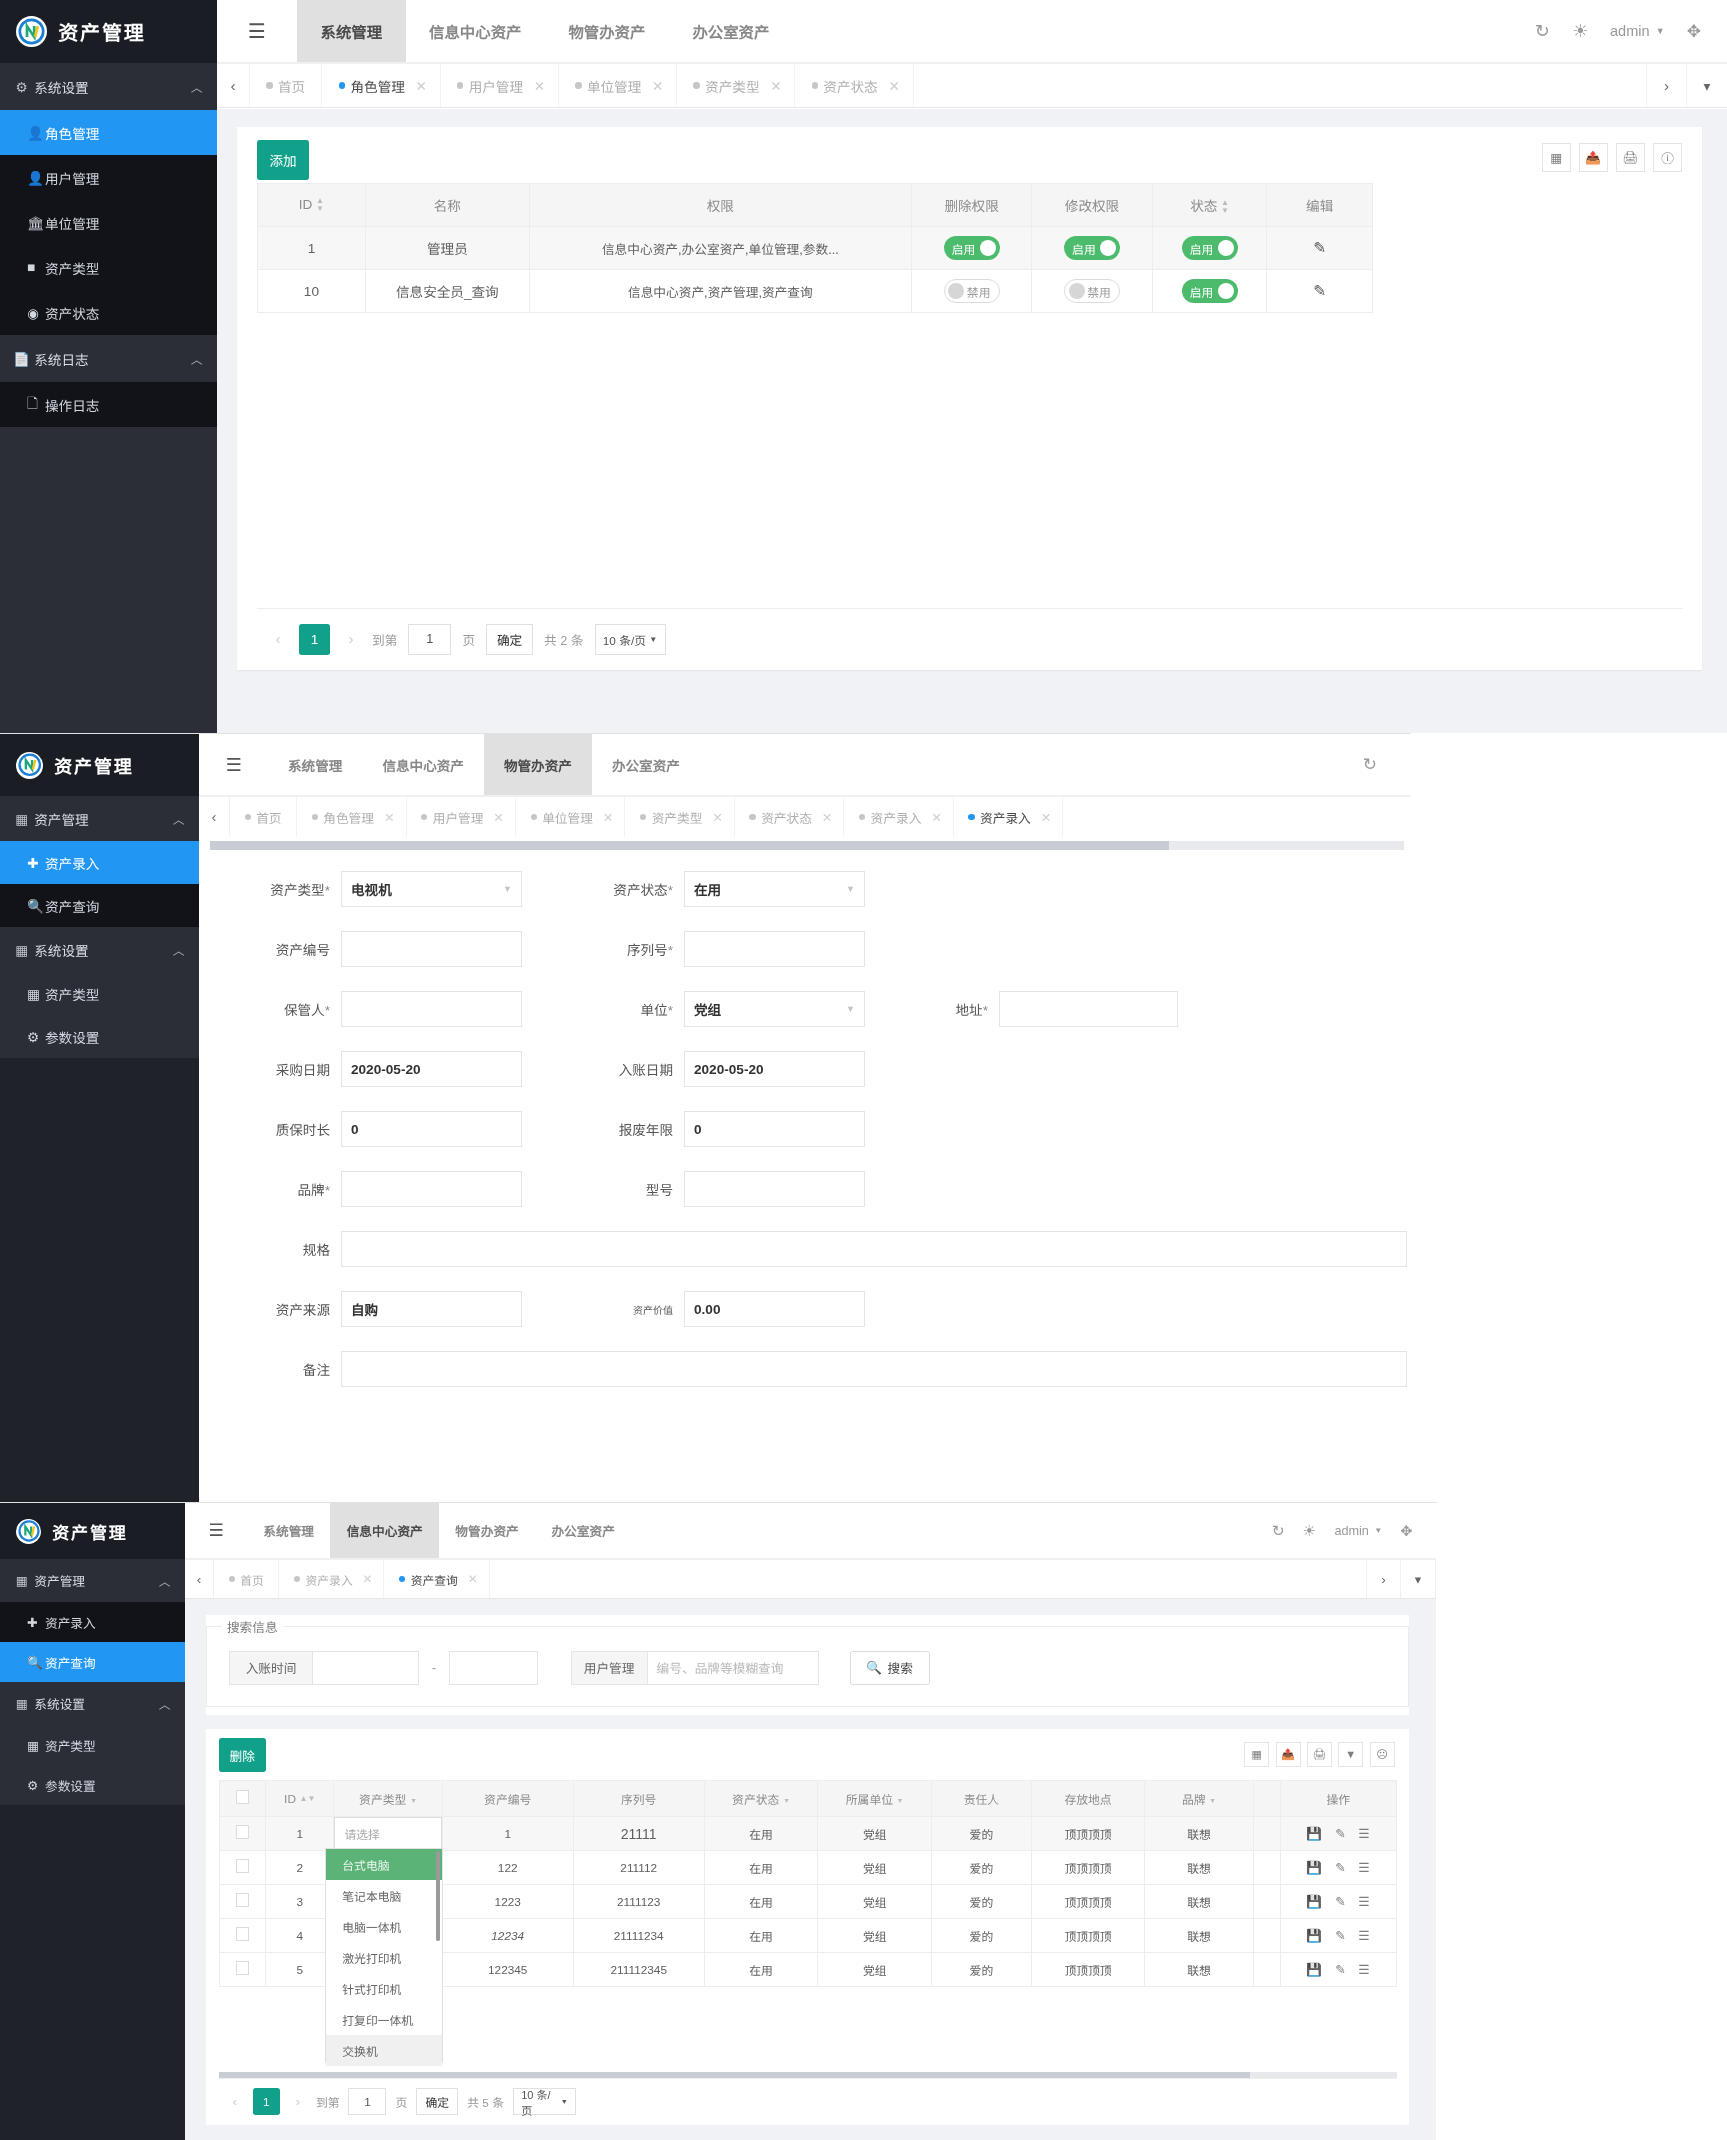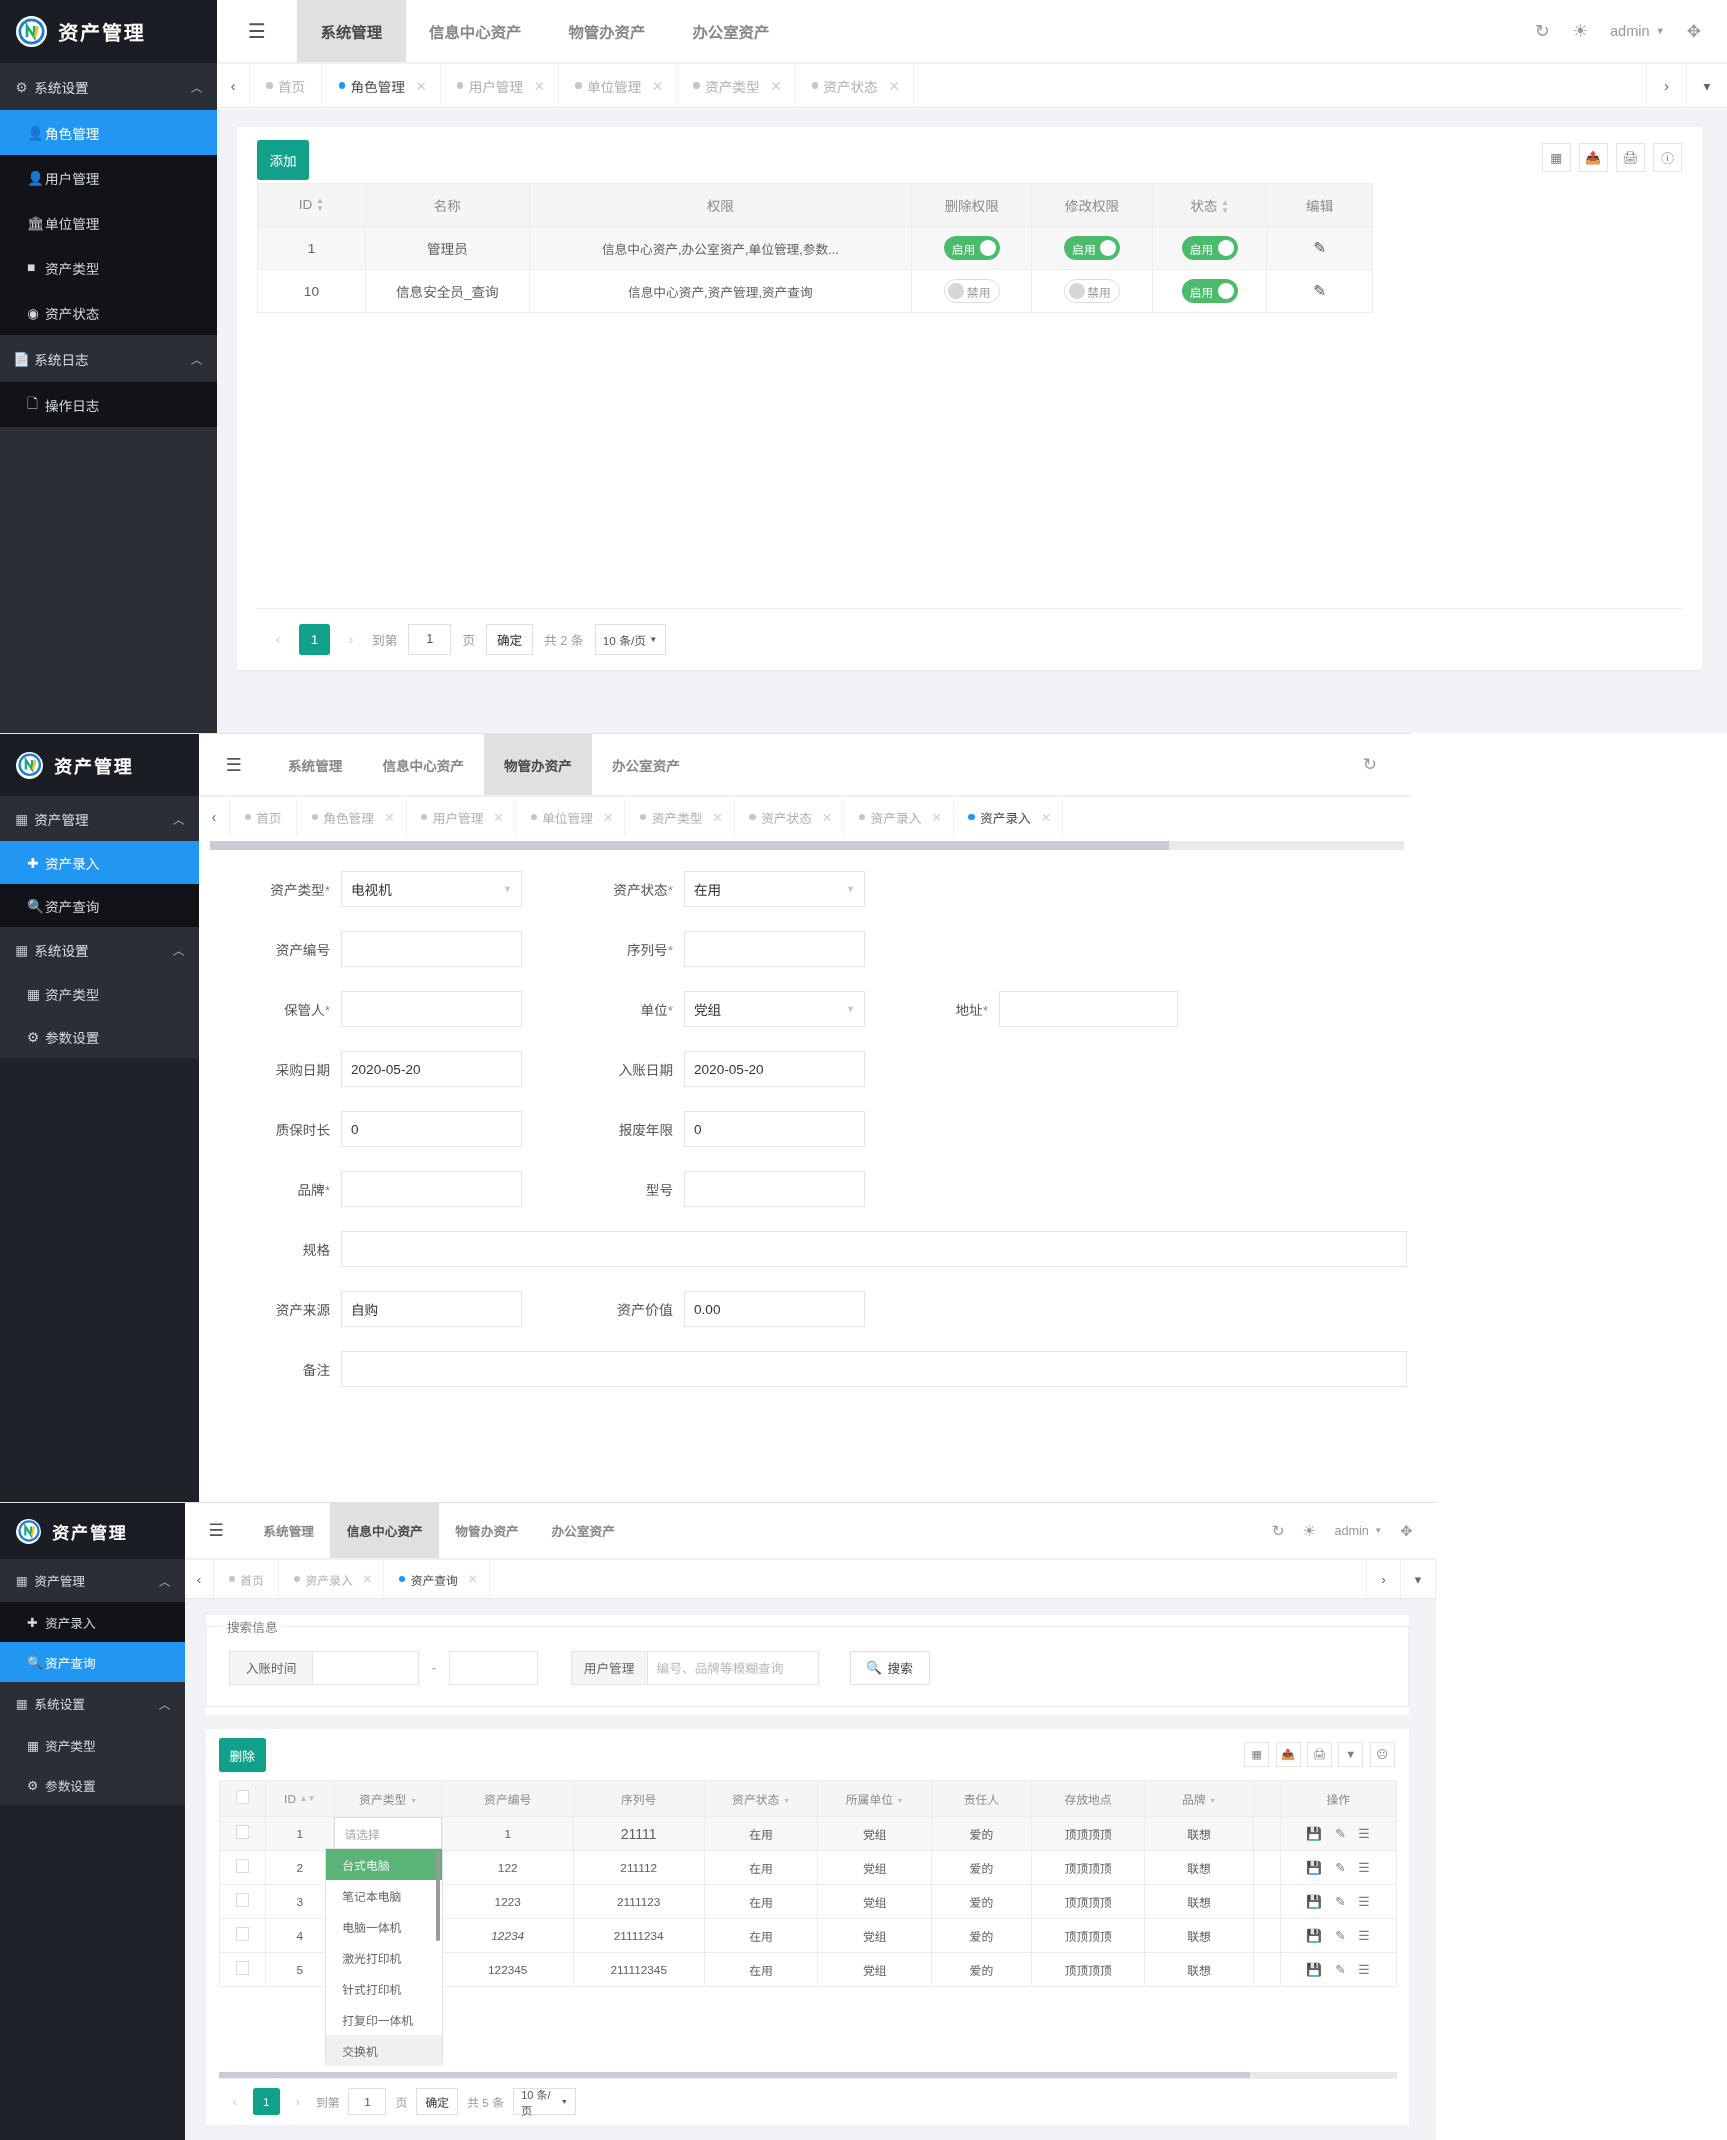--- a/index.html
+++ b/index.html
@@ -107,21 +107,21 @@
 
   
   .ibox { display: inline-flex; align-items: center; justify-content: center;
           border: 0.9px solid #e4e4e4; background: #fff; color: #7d7d7d; }
 
   
   .frow { display: flex; align-items: center; }
   .flabel { color: #555; text-align: right; }
   .flabel .req { color: #888; }
   .finput { background: #fff; border: 0.9px solid #e4e4e4; color: #333;
-            display: flex; align-items: center; padding-left: 9px; }
+            display: flex; align-items: center; padding-left: 9px; font-weight: bold; }
   .fselect { position: relative; }
   .fselect .arr { position: absolute; right: 9px; top: 50%; transform: translateY(-50%);
                   color: #c4c4c4; font-size: 9px; }
 
   
   .pager { display: flex; align-items: center; }
   .pg-arrow { color: #cfcfcf; display:flex; align-items:center; justify-content:center;}
   .pg-num { background: #11a18a; color: #fff; display: flex; align-items: center; justify-content: center; }
   .pg-text { color: #9a9a9a; }
   .pg-box { border: 0.9px solid #e0e0e0; background: #fff; color: #555;
@@ -592,21 +592,21 @@
           <span></span>
           </span>
       </div>
 
       <div class="frow" style="height:60px;">
         <span class="flabel" style="width:118px; font-size:13.6px;">
           <span>资产来源</span></span>
         <span class="finput" style="margin-left:11px; width:181px; height:36px; font-size:13.6px;">
           <span>自购</span>
           </span>
-        <span class="flabel" style="width:109px; margin-left:42px; font-size:14px;">
+        <span class="flabel" style="width:109px; margin-left:42px; font-size:10px;">
           <span>资产价值</span></span>
         <span class="finput" style="margin-left:11px; width:181px; height:36px; font-size:13.6px;">
           <span>0.00</span>
           </span>
       </div>
 
       <div class="frow" style="height:60px;">
         <span class="flabel" style="width:118px; font-size:13.6px;">
           <span>备注</span></span>
         <span class="finput" style="margin-left:11px; width:1066px; height:36px; font-size:13.6px;">

